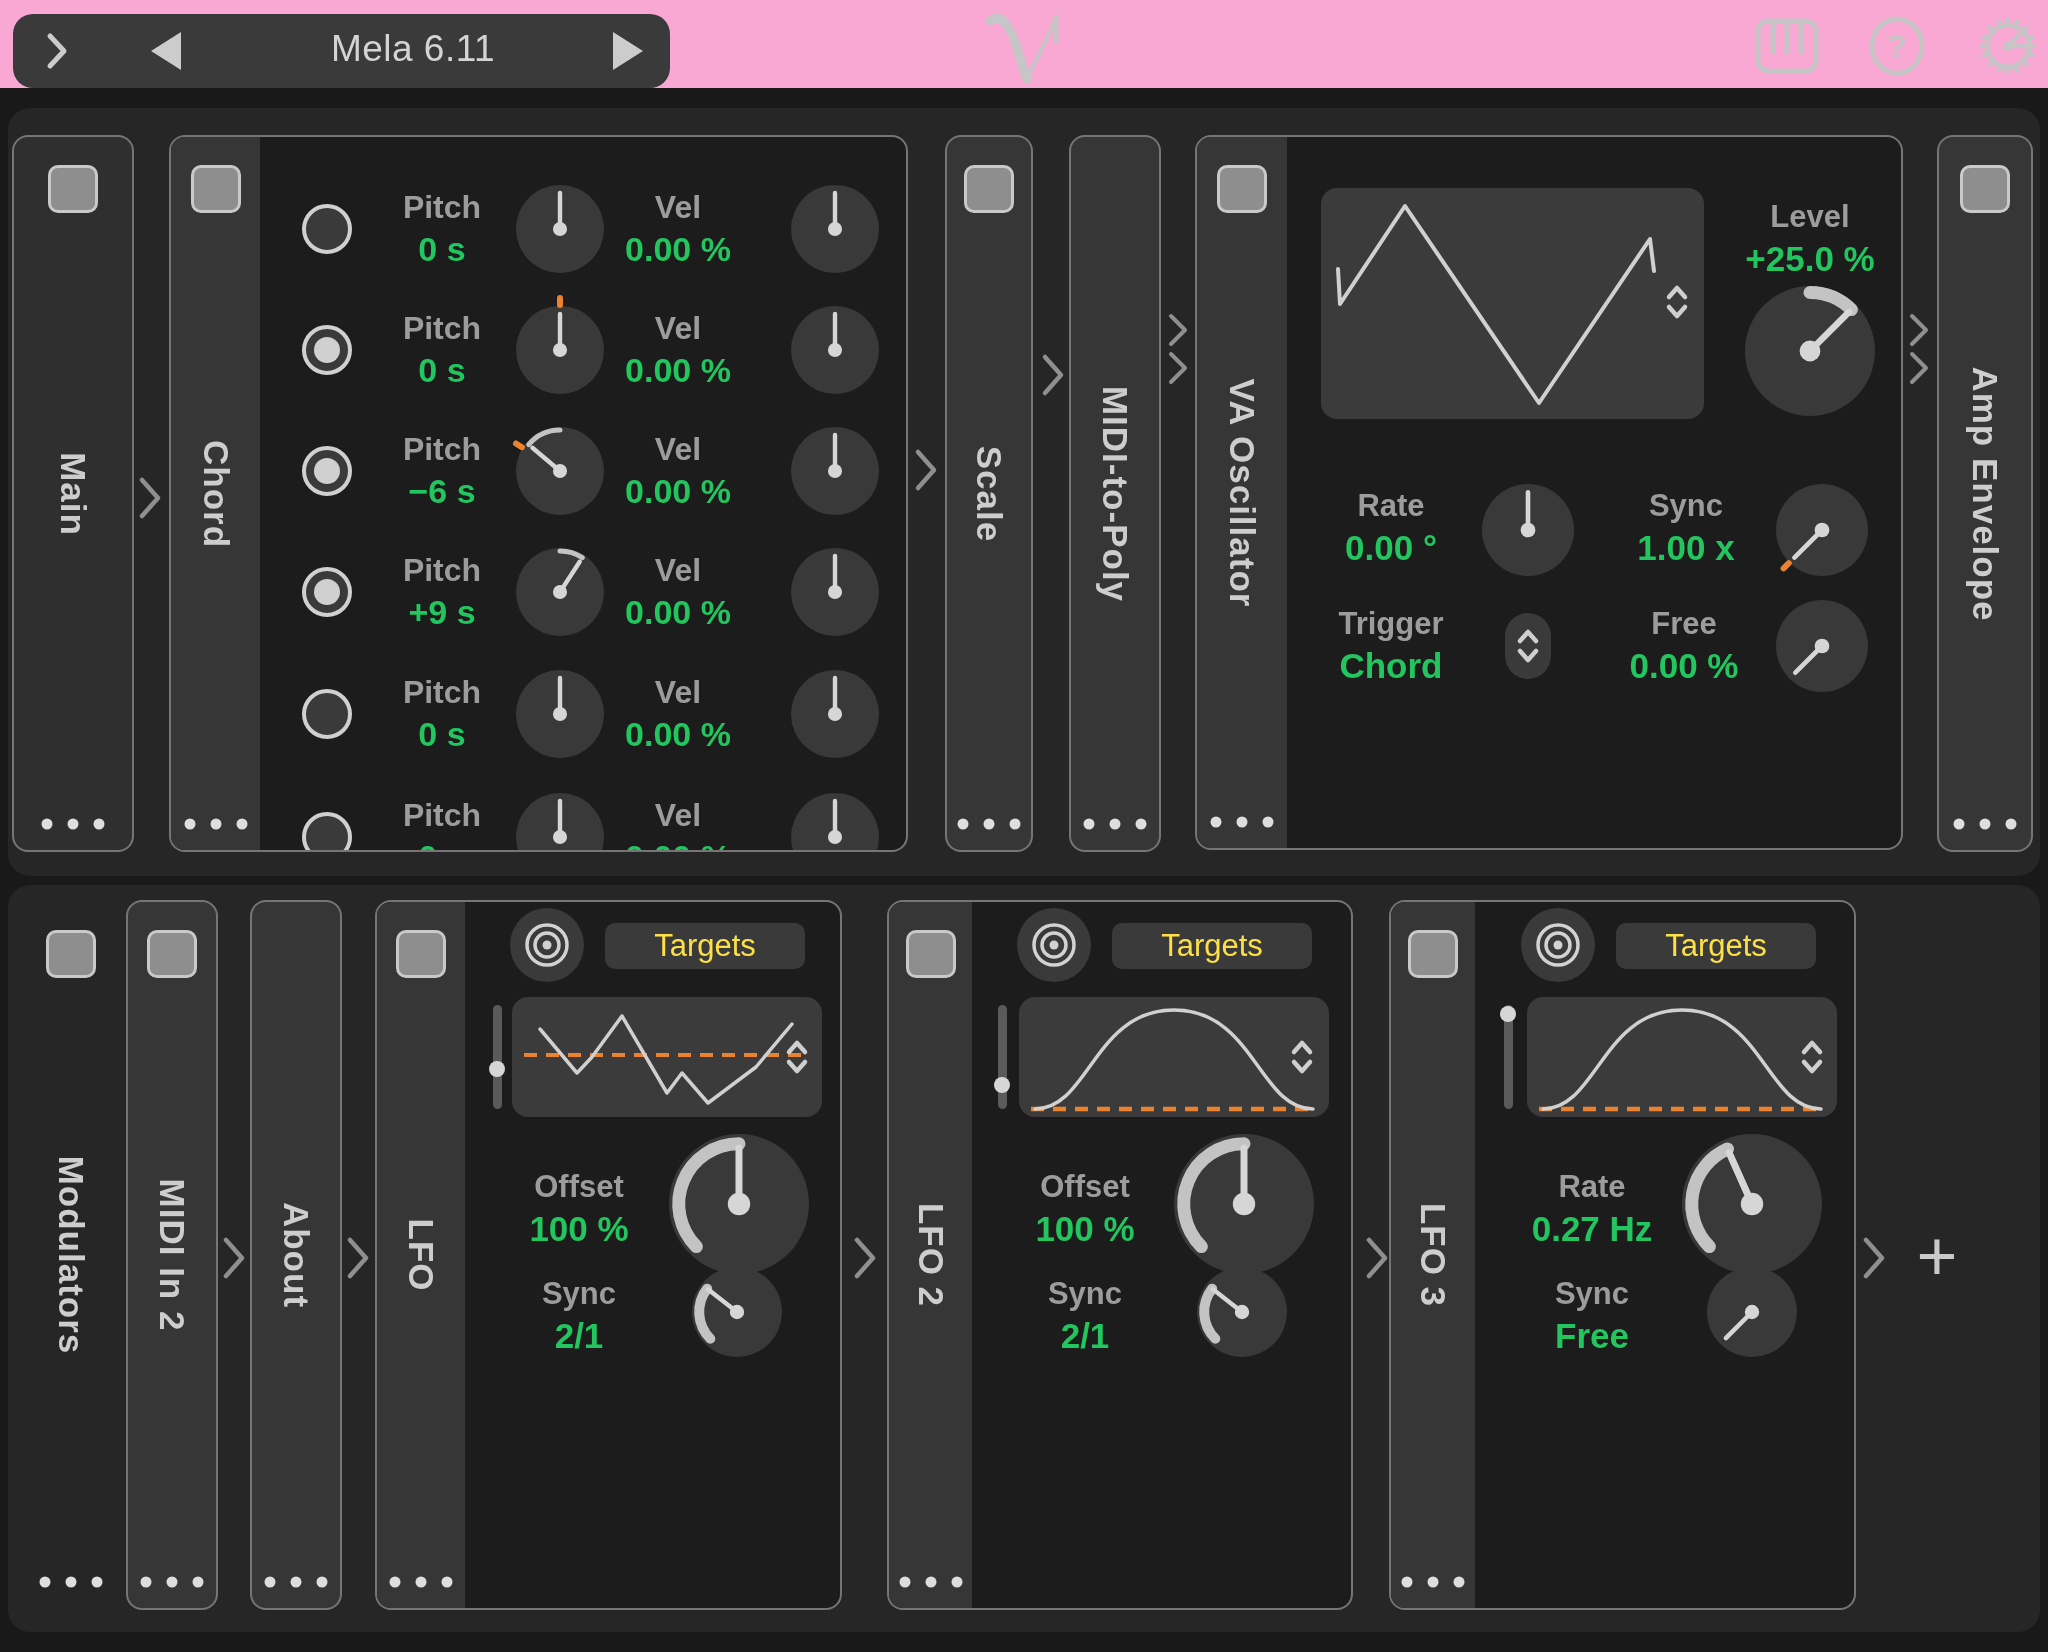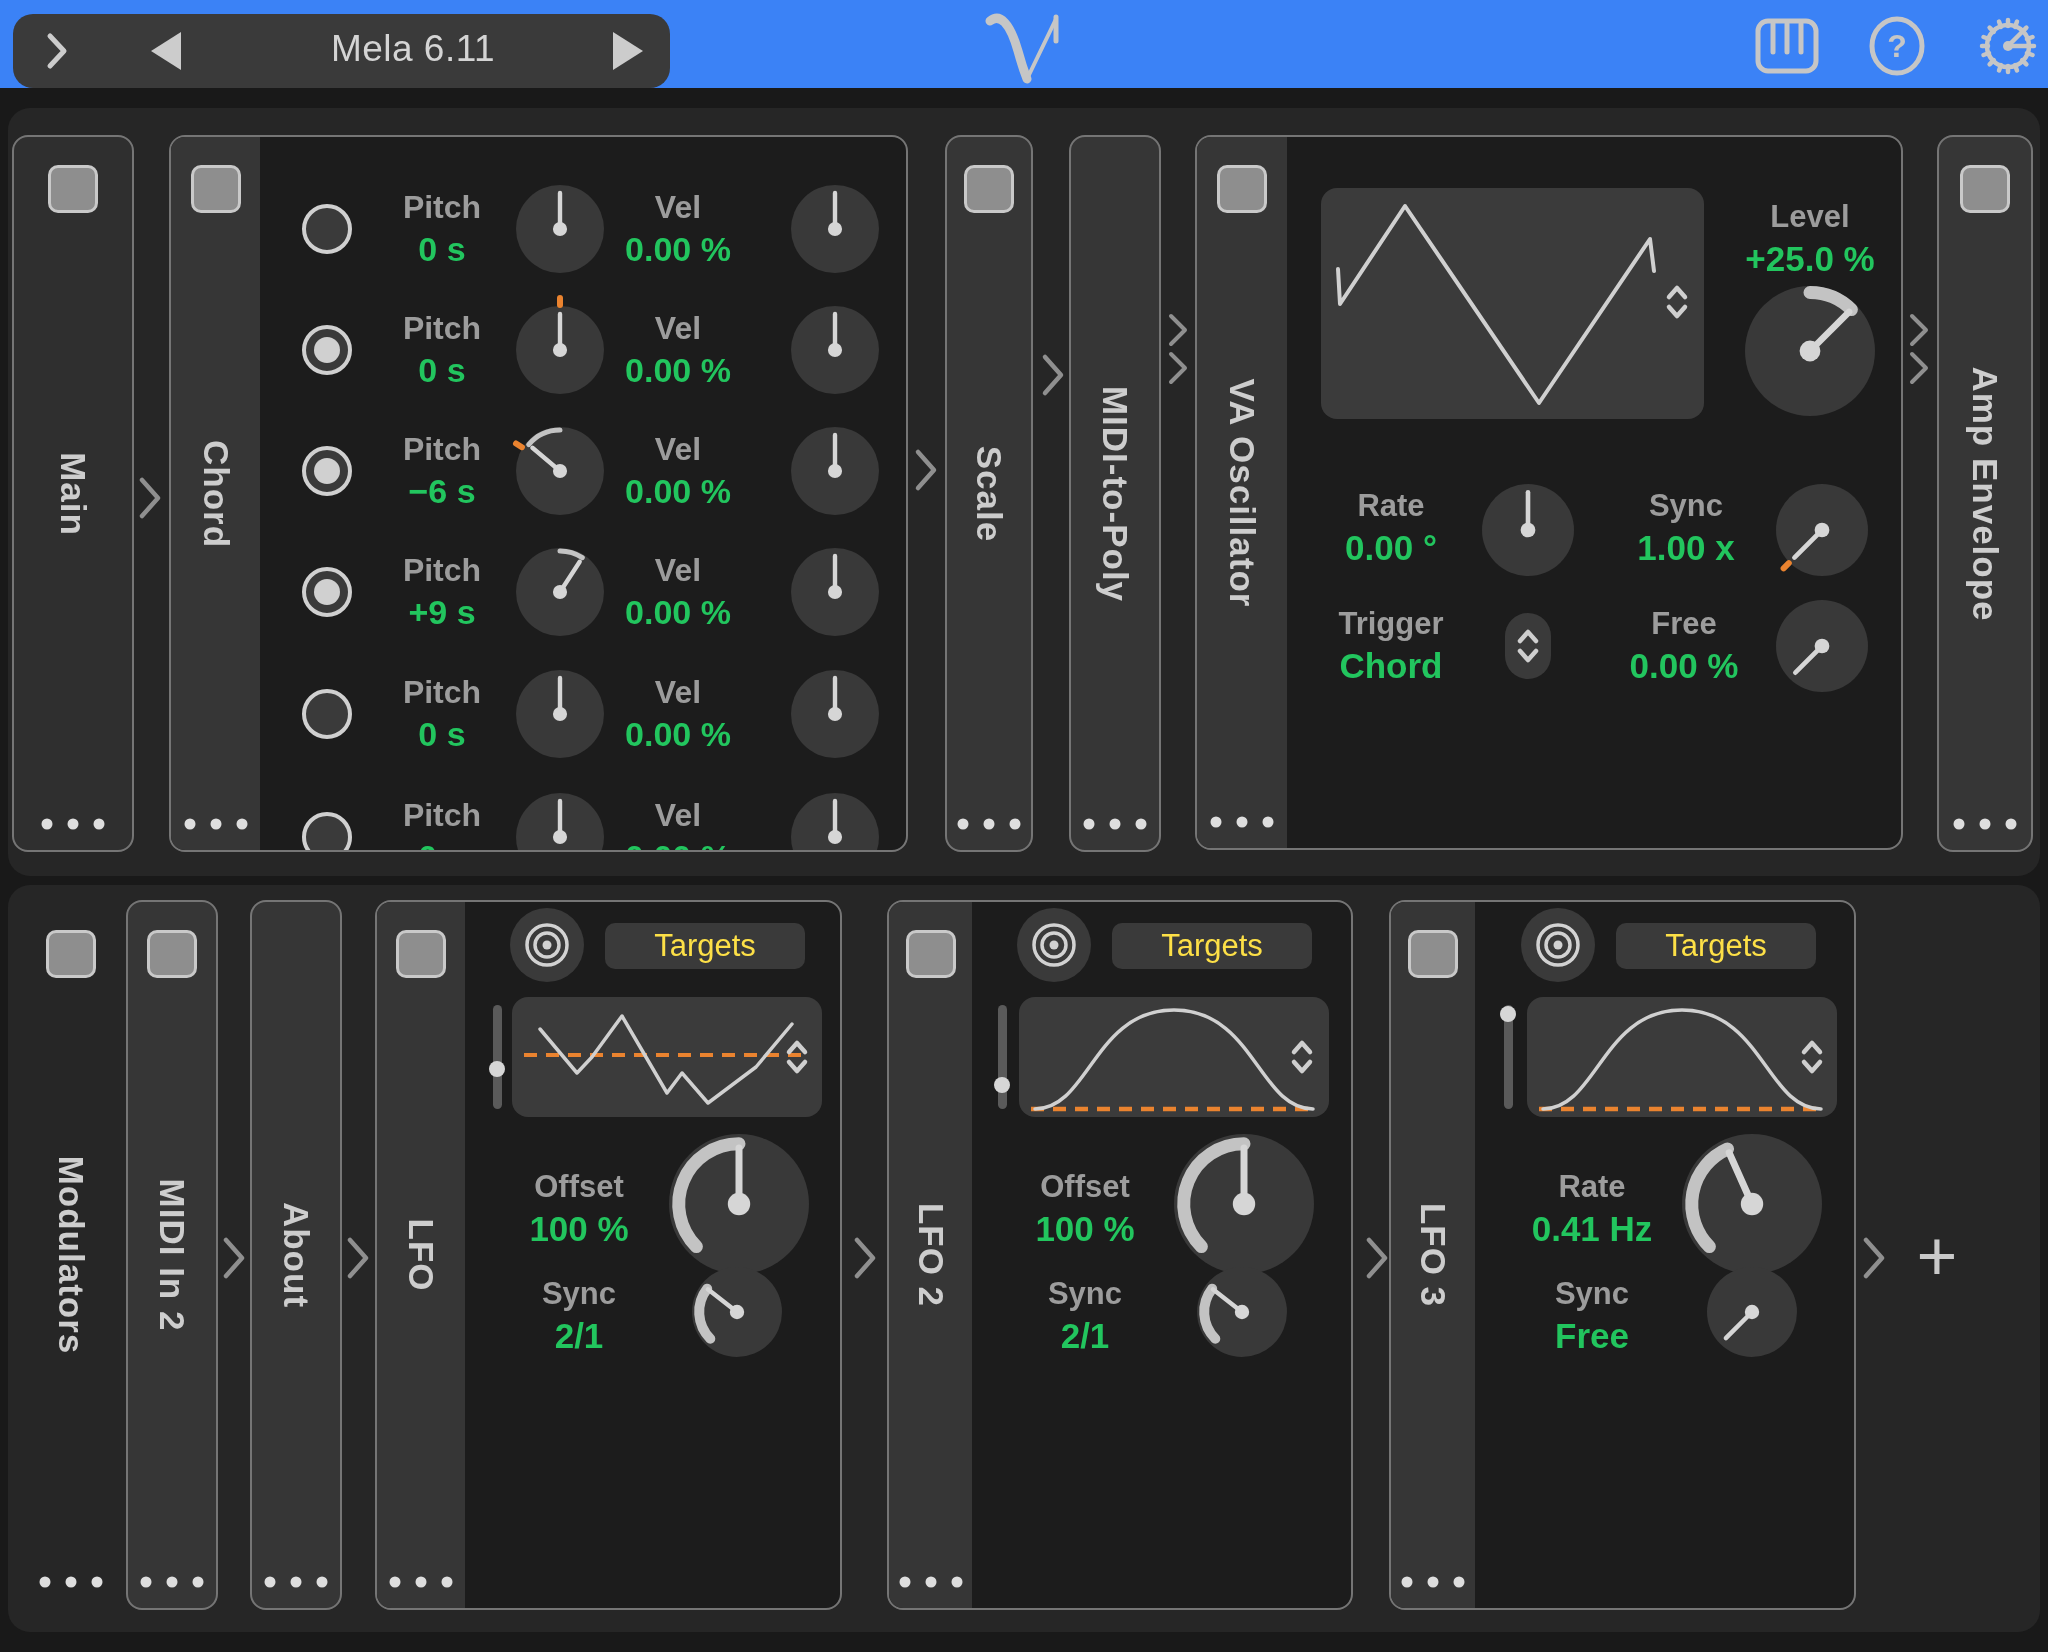--- a/index.html
+++ b/index.html
@@ -1,18 +1,18 @@
 <!DOCTYPE html>
 <html><head>
 <meta charset="utf-8">
 <style>
   html,body{margin:0;padding:0;background:#191919;}
   .app{position:relative;width:2048px;height:1652px;background:#191919;overflow:hidden;
        font-family:"Liberation Sans",sans-serif;-webkit-user-select:none;user-select:none;}
-  .topbar{position:absolute;left:0;top:0;width:2048px;height:88px;background:#3b82f6;}
+  .topbar{position:absolute;left:0;top:0;width:2048px;height:88px;background:#f9a8d4;}
   .navpill{position:absolute;left:13px;top:14px;width:657px;height:74px;background:#3a3a3a;border-radius:20px;}
   .navtitle{position:absolute;left:250px;top:50%;transform:translateY(-54%);width:300px;text-align:center;
             color:#d4d4d4;font-size:37px;font-weight:500;letter-spacing:.5px;}
   .tri{width:0;height:0;position:absolute;top:50%;transform:translateY(-50%);}
   .tri.back{left:138px;border-top:19px solid transparent;border-bottom:19px solid transparent;border-right:30px solid #cccccc;}
   .tri.fwd{left:600px;border-top:19px solid transparent;border-bottom:19px solid transparent;border-left:30px solid #cccccc;}
   .container{position:absolute;left:8px;width:2032px;background:#262626;border-radius:22px;}
   .container.top{top:108px;height:768px;}
   .container.bot{top:885px;height:747px;}
   .strip{position:absolute;background:#363636;border:2px solid #757575;border-radius:16px;}
@@ -691,21 +691,21 @@
         </svg>
       </div>
       <span class="cc" style="left:421px;top:155px;">
           <svg width="32" height="40" viewBox="0 0 32 40">
             <path d="M8 15 L16 6 L24 15" fill="none" stroke="#cfcfcf" stroke-width="4.5" stroke-linecap="round" stroke-linejoin="round"></path>
             <path d="M8 25 L16 34 L24 25" fill="none" stroke="#cfcfcf" stroke-width="4.5" stroke-linecap="round" stroke-linejoin="round"></path>
           </svg>
         </span>
       <div class="cc pv big" style="left:201px;top:307px;">
         <span class="l">Rate</span>
-        <span class="v">0.41 Hz</span>
+        <span class="v">0.27 Hz</span>
         </div>
       <span class="cc" style="left:361px;top:302px;">
           <svg width="176" height="176" viewBox="0 0 176 176">
             <circle cx="88" cy="88" r="70" fill="#393939"></circle>
             <path d="M45.4 130.6 A60.199999999999996 60.199999999999996 0 0 1 63.5 33.0" fill="none" stroke="#c3c3c3" stroke-width="13" stroke-linecap="round"></path>
             <line x1="88" y1="88" x2="65.2" y2="36.8" stroke="#d6d6d6" stroke-width="7" stroke-linecap="round"></line>
             <circle cx="88" cy="88" r="11.200000000000001" fill="#d6d6d6"></circle>
           </svg>
         </span>
       <div class="cc pv big" style="left:201px;top:414px;">

